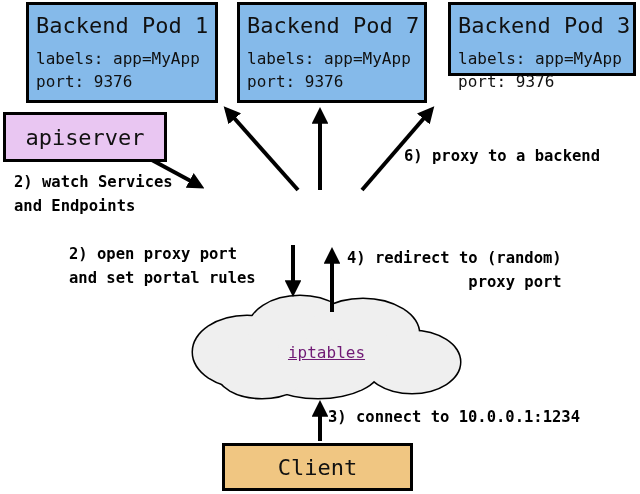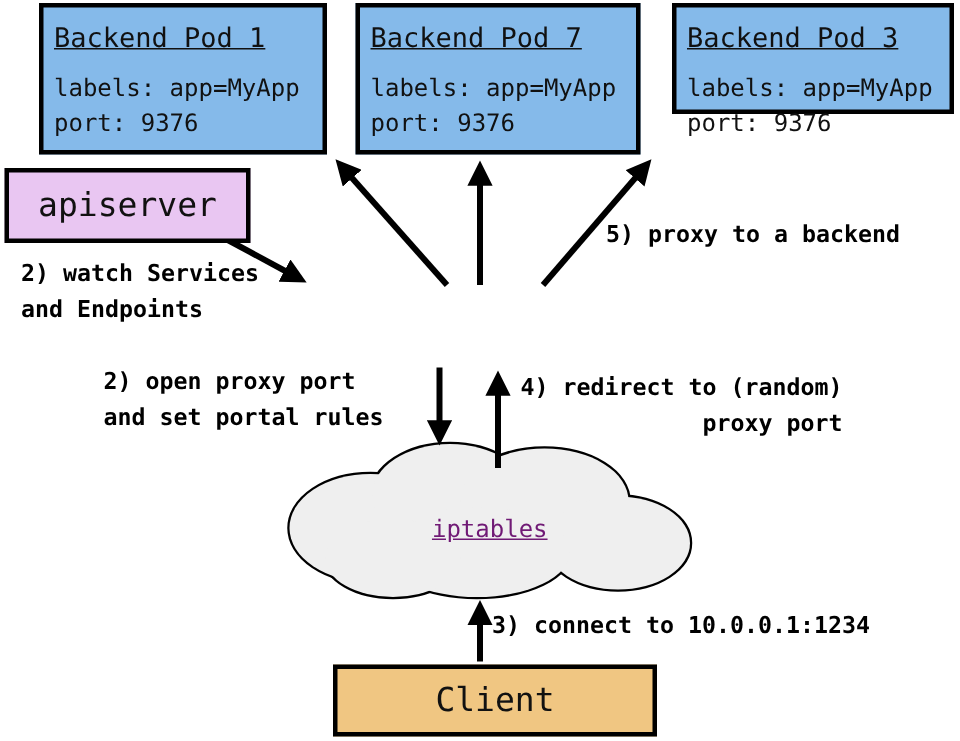--- a/index.html
+++ b/index.html
@@ -13,21 +13,21 @@
   .box{
     position:absolute;
     box-sizing:border-box;
     border:3px solid var(--line,#000);
     color:#111;
   }
   .pod{
     background:var(--pod-fill,#85BAEA);
     padding:6px 6px 0 7px;
   }
-  .pod-title{font-size:18px;line-height:30px;white-space:nowrap;text-decoration:underline;}
+  .pod-title{font-size:22px;line-height:30px;white-space:nowrap;}
   .pod-line{font-size:16px;line-height:23px;white-space:nowrap;}
   .pod-line.first{margin-top:6px;}
   .label-box{
     display:flex;align-items:center;justify-content:center;
     font-size:22px;
   }
   .apiserver{background:var(--apiserver-fill,#E9C6F2);}
   .kube-proxy{background:var(--kube-proxy-fill,#B4EC84);}
   .client{background:var(--client-fill,#F0C682);}
   .note{
@@ -104,26 +104,26 @@
     <div class="pod-line">port: 9376</div>
   </div>
 
   <div class="box label-box apiserver" style="left:3px;top:112px;width:164px;height:50px;">
     <span>apiserver</span>
   </div>
 
 
   <div class="cloud-label">iptables</div>
 
-  <div class="box label-box client" style="left:222px;top:443px;width:216px;height:48px;">
+  <div class="box label-box client" style="left:222px;top:443px;width:191px;height:48px;">
     <span>Client</span>
   </div>
 
   <div class="note" style="left:14px;top:170px;">2) watch Services
 and Endpoints</div>
   <div class="note" style="left:69px;top:242px;">2) open proxy port
 and set portal rules</div>
   <div class="note" style="left:347px;top:246px;text-align:right;">4) redirect to (random)
 proxy port</div>
-  <div class="note" style="left:404px;top:144px;">5) proxy to a backend</div>
+  <div class="note" style="left:404px;top:144px;">6) proxy to a backend</div>
   <div class="note" style="left:328px;top:405px;">3) connect to 10.0.0.1:1234</div>
 
 </div>
 
 </body></html>

